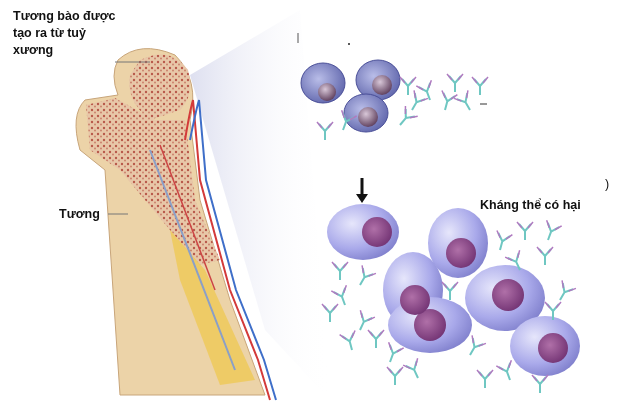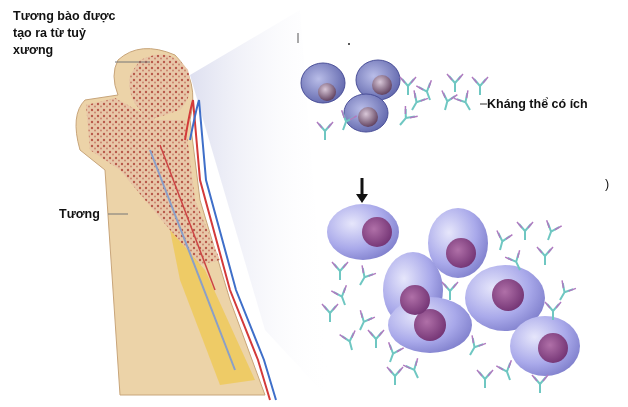--- a/index.html
+++ b/index.html
@@ -131,16 +131,16 @@
     <use href="#ab" transform="translate(545,265)"></use>
     <use href="#ab" transform="translate(520,270) rotate(-25)"></use>
     <use href="#ab" transform="translate(560,300) rotate(30)"></use>
     <use href="#ab" transform="translate(553,320)"></use>
     <use href="#ab" transform="translate(500,250) rotate(15)"></use>
   </g>
 </svg>
 
 <div class="label multi" style="left:13px;top:8px;">Tương bào được tạo ra từ tuỷ xương</div>
 <div class="label" style="left:59px;top:206px;">Tương</div>
-<div class="label" style="left:487px;top:96px;">Kháng thể có ích</div>
+<div class="label" style="left:480px;top:197px;">Kháng thể có hại</div>
 <div class="label" style="left:605px;top:176px;font-weight:normal;">)</div>
 
 </div>
 
 </body></html>

